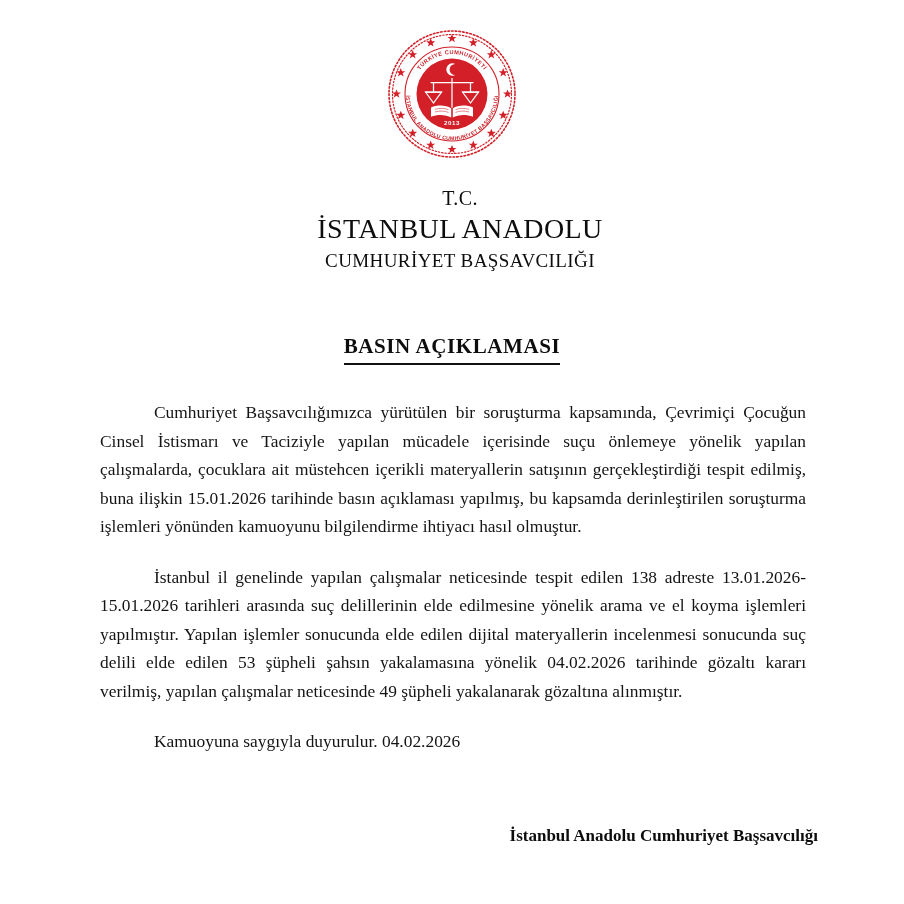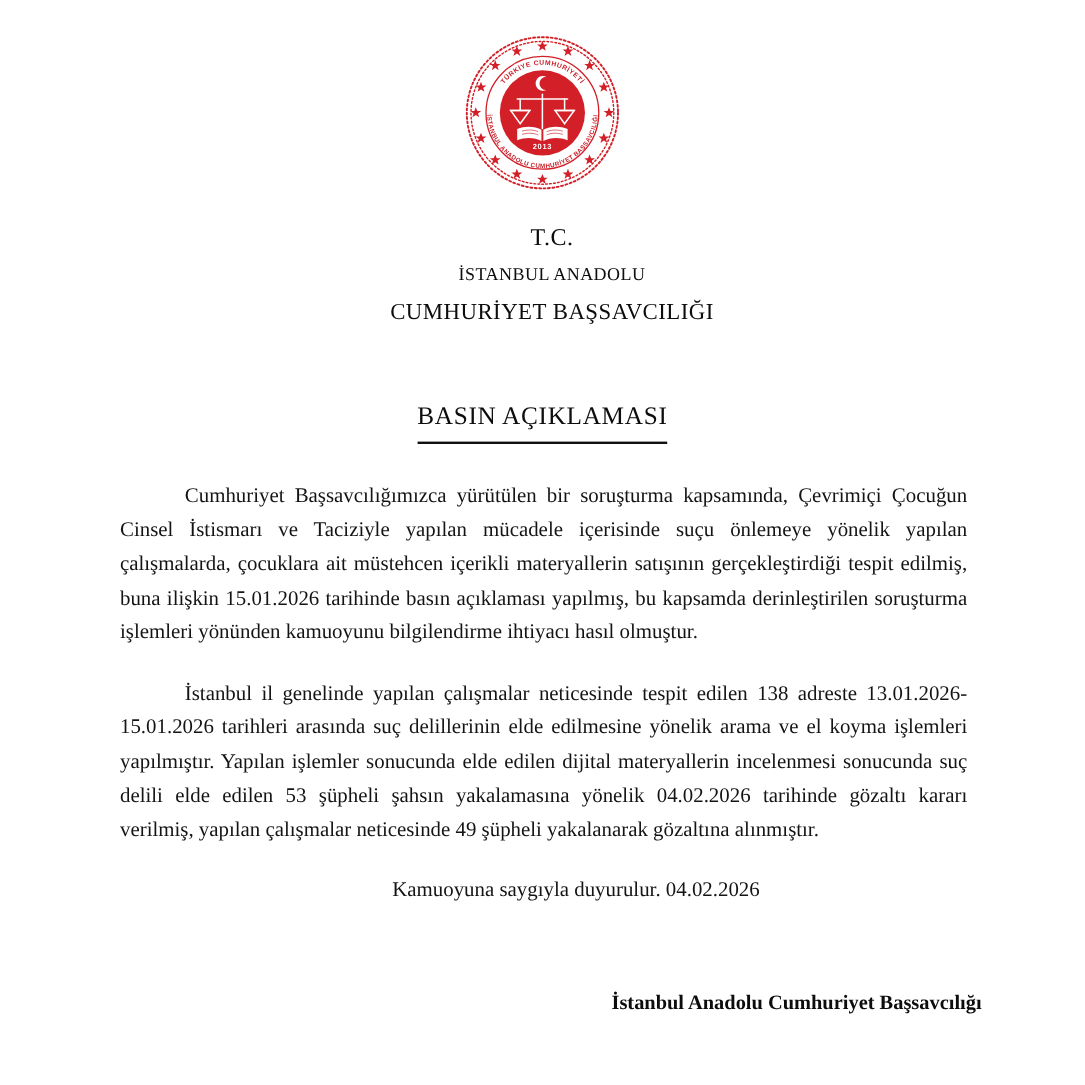--- a/index.html
+++ b/index.html
@@ -56,42 +56,42 @@
     font-weight: normal;
     letter-spacing: 0.4px;
     color: #0d0d0d;
     padding-left: 16px;
   }
   .header .l1 {
     font-size: 20px;
     line-height: 30px;
   }
   .header .l2 {
-    font-size: 15px;
+    font-size: 28px;
     line-height: 32px;
   }
   .header .l3 {
     font-size: 19px;
     line-height: 32px;
   }
 
   
   .doc-title {
     position: absolute;
     top: 334px;
     left: 0;
     width: 904px;
     text-align: center;
   }
   .doc-title span {
     font-size: 21px;
-    font-weight: normal;
+    font-weight: bold;
     letter-spacing: 0.6px;
     border-bottom: 2px solid #111111;
-    padding-bottom: 10px;
+    padding-bottom: 5px;
     color: #0d0d0d;
     text-align: center;
   }
 
   
   .body-area {
     position: absolute;
     top: 398px;
     left: 100px;
     width: 706px;
@@ -106,21 +106,21 @@
     color: #141414;
     hyphens: none;
   }
 
   .closing {
     font-size: 17.4px;
     line-height: 28.5px;
     text-indent: 54px;
     margin: 6px 0 0 0;
     color: #141414;
-    text-align: center;
+    text-align: left;
   }
 
   .signature {
     position: absolute;
     top: 826px;
     left: 0;
     width: 904px;
     padding-right: 86px;
     box-sizing: border-box;
     text-align: right;

